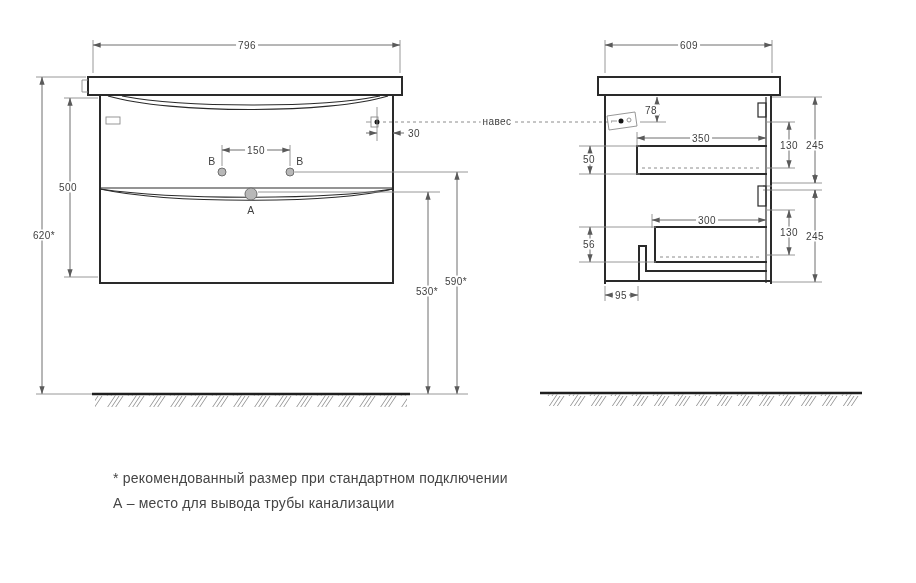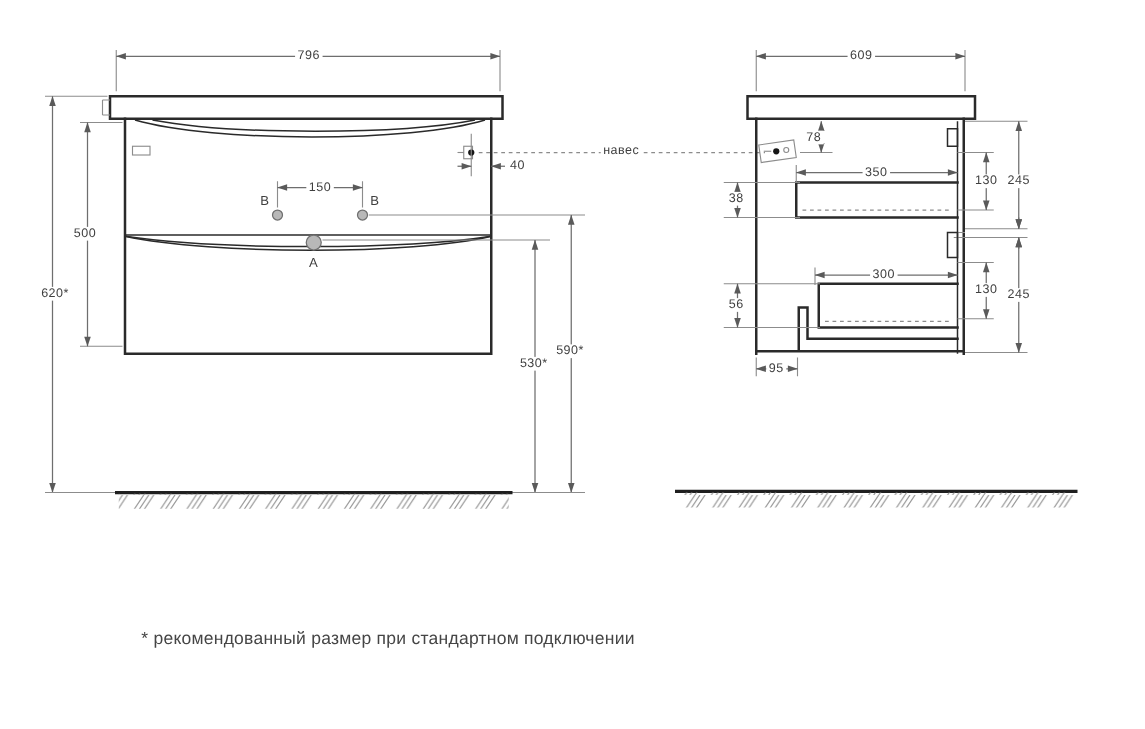--- a/index.html
+++ b/index.html
@@ -17,21 +17,21 @@
   .ground{stroke:#1f1f1f;stroke-width:2.6;fill:none;}
   .point{fill:#b8b8b8;stroke:#6f6f6f;stroke-width:1;}
   .lbl{
     position:absolute;transform:translate(-50%,-50%);
     font-size:10px;letter-spacing:0.4px;color:#3f3f3f;background:#ffffff;
     padding:0 2px;white-space:nowrap;line-height:1.1;
   }
   .lbl.pt{font-size:10.5px;background:transparent;padding:0;}
   .notes{
     position:absolute;left:113px;top:466px;color:#454545;font-size:14px;
-    line-height:25px;letter-spacing:0.2px;white-space:nowrap;margin-top:32px;
+    line-height:25px;letter-spacing:0.2px;white-space:nowrap;
   }
 </style>
 </head>
 <body>
 
 <div class="canvas">
 
   <svg width="916" height="460" viewBox="0 0 916 460">
     <defs>
       <marker id="arr" viewBox="0 0 10 8" markerWidth="9" markerHeight="7" refX="9.3" refY="4" orient="auto-start-reverse" markerUnits="userSpaceOnUse">
@@ -150,33 +150,34 @@
     </g>
   </svg>
 
   <span class="lbl" style="left:247px;top:45px">796</span>
   <span class="lbl" style="left:68px;top:187px">500</span>
   <span class="lbl" style="left:44px;top:235px">620*</span>
   <span class="lbl" style="left:256px;top:150px">150</span>
   <span class="lbl pt" style="left:212px;top:162px">В</span>
   <span class="lbl pt" style="left:300px;top:162px">В</span>
   <span class="lbl pt" style="left:251px;top:211px">А</span>
-  <span class="lbl" style="left:414px;top:133px">40</span>
+  <span class="lbl" style="left:414px;top:133px">30</span>
   <span class="lbl" style="left:497px;top:121px">навес</span>
   <span class="lbl" style="left:427px;top:291px">530*</span>
   <span class="lbl" style="left:456px;top:281px">590*</span>
   <span class="lbl" style="left:689px;top:45px">609</span>
   <span class="lbl" style="left:651px;top:110px">78</span>
   <span class="lbl" style="left:701px;top:138px">350</span>
-  <span class="lbl" style="left:589px;top:159px">38</span>
+  <span class="lbl" style="left:589px;top:159px">50</span>
   <span class="lbl" style="left:789px;top:145px">130</span>
   <span class="lbl" style="left:815px;top:145px">245</span>
   <span class="lbl" style="left:707px;top:220px">300</span>
   <span class="lbl" style="left:589px;top:244px">56</span>
   <span class="lbl" style="left:789px;top:232px">130</span>
   <span class="lbl" style="left:815px;top:236px">245</span>
   <span class="lbl" style="left:621px;top:295px">95</span>
 
   <div class="notes">
     <div>* рекомендованный размер при стандартном подключении</div>
+    <div>А – место для вывода трубы канализации</div>
   </div>
 
 </div>
 
 </body></html>

